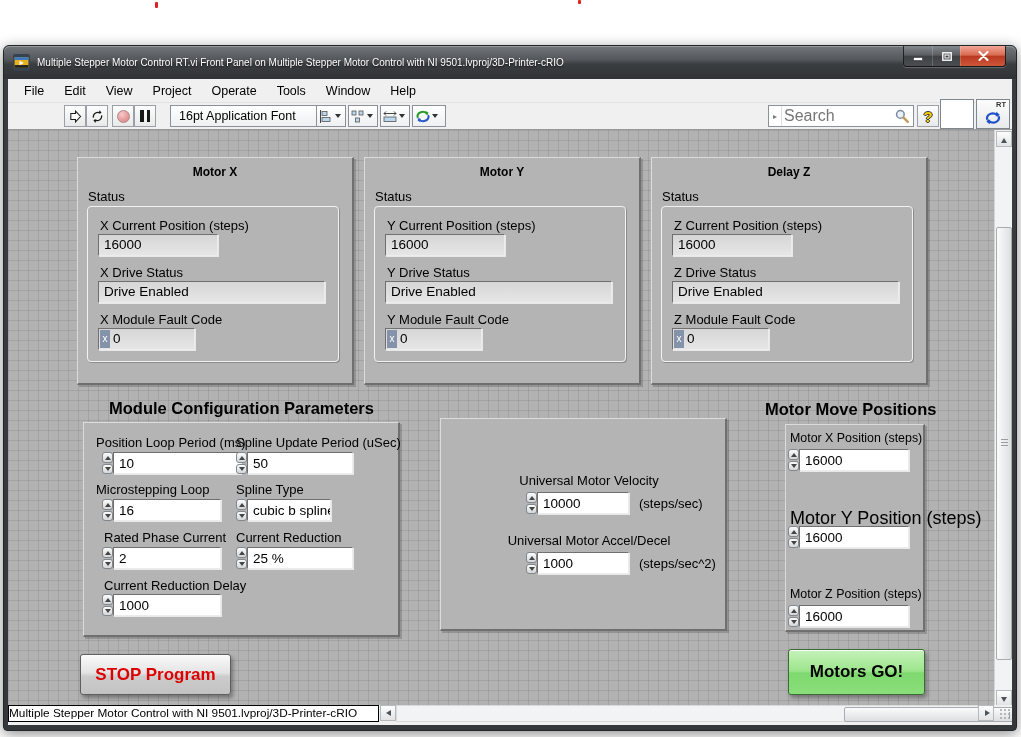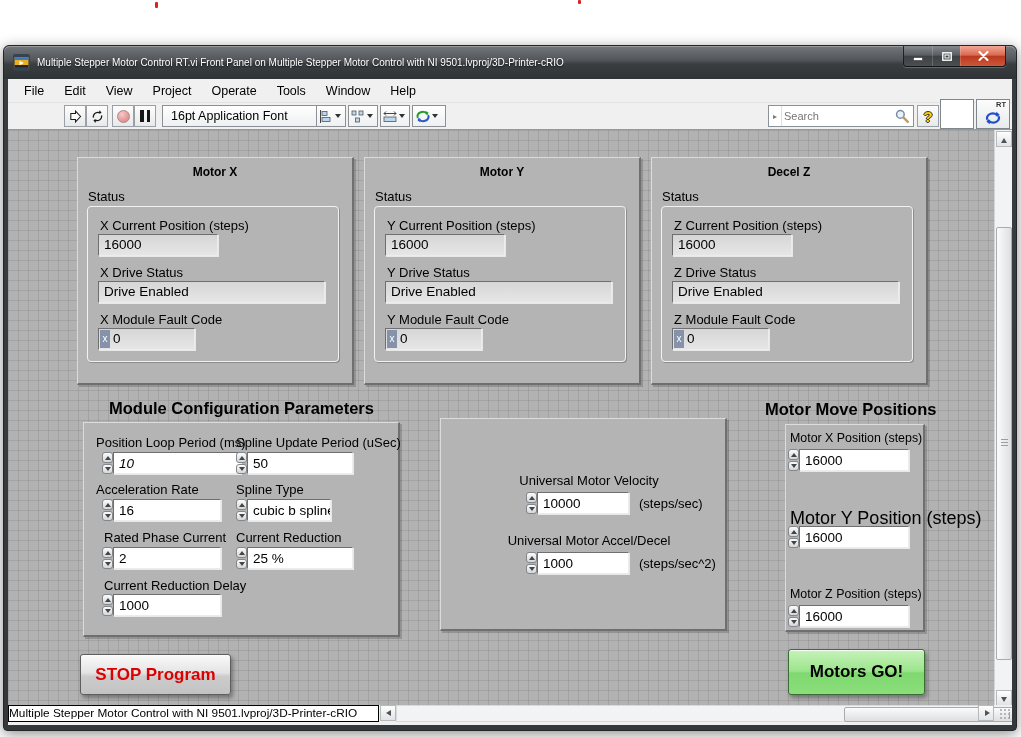--- a/index.html
+++ b/index.html
@@ -37,21 +37,21 @@
   .combo{position:absolute;top:2px;height:22px;border:1px solid #8a9096;background:linear-gradient(180deg,#ffffff,#eef0f1);
     display:flex;align-items:center;font-size:12.5px;}
   .combo .txt{padding:0 8px;white-space:nowrap;}
   .combo .dd{width:17px;height:100%;border-left:1px solid #aab0b6;display:flex;align-items:center;justify-content:center;}
   .caret{width:0;height:0;border-left:3.5px solid transparent;border-right:3.5px solid transparent;border-top:4px solid #2f3338;}
   .pausebars{display:flex;gap:3px;}
   .pausebars i{display:block;width:3.5px;height:12px;background:#161616;}
   .abort-dot{width:13px;height:13px;border-radius:50%;border:1px solid #a88;
     background:radial-gradient(circle at 35% 30%,#f6caca,#e89c9c 55%,#d98484);}
   .searchbox{position:absolute;top:2px;height:22px;border:1px solid #8a9199;background:#fff;display:flex;align-items:center;}
-  .searchbox input{border:none;outline:none;flex:1;font-size:11px;font-family:"Liberation Sans",sans-serif;color:#1d4ed8;padding-left:2px;min-width:0;background:transparent;}
+  .searchbox input{border:none;outline:none;flex:1;font-size:16px;font-family:"Liberation Sans",sans-serif;color:#1d4ed8;padding-left:2px;min-width:0;background:transparent;}
   .scope{width:13px;display:flex;align-items:center;justify-content:center;color:#777;font-size:8px;border-right:1px solid #e0e0e0;height:100%;}
   .helpq{font-weight:bold;font-size:15px;color:#ffd200;
     text-shadow:-1px 0 0 #3a3a3a,1px 0 0 #3a3a3a,0 -1px 0 #3a3a3a,0 1px 0 #3a3a3a;}
   .cornerbox{position:absolute;height:30px;top:20px;border:1px solid #7f868c;background:#fff;}
   .rtbtn{position:absolute;height:30px;top:20px;border:1px solid #7f868c;background:linear-gradient(180deg,#fcfcfc,#e8eaeb);}
   .rtbtn .rtlabel{position:absolute;top:0;right:3px;font-size:7.5px;font-weight:bold;color:#333;}
 
   
   .panel-area{position:absolute;left:0;top:50px;width:1004px;height:578px;background-color:#b2b2b2;
     background-image:linear-gradient(rgba(0,0,0,.085) 1px,transparent 1px),
@@ -186,21 +186,21 @@
       </div>
       <div class="tbtn" style="left:104px;">
         <div class="abort-dot"></div>
       </div>
       <div class="tbtn" style="left:126px;">
         <div class="pausebars">
             <i></i>
             <i></i>
           </div>
       </div>
-      <div class="combo" style="left:154px;width:162px;gap:20px;">
+      <div class="combo" style="left:162px;width:162px;gap:20px;">
         <span class="txt">16pt Application Font</span>
         <span class="dd" style="margin-left:auto;">
             <span class="caret"></span>
           </span>
       </div>
       <div class="combo" style="left:308px;width:30px;">
         <svg width="14" height="13" viewBox="0 0 14 13" style="margin-left:2px;">
             <line x1="1.5" y1="0" x2="1.5" y2="13" stroke="#444" stroke-width="1"></line>
             <rect x="3" y="1.5" width="5" height="4" fill="#bcd8f0" stroke="#555" stroke-width="0.8"></rect>
             <rect x="3" y="7.5" width="8" height="4" fill="#bcd8f0" stroke="#555" stroke-width="0.8"></rect>
@@ -281,21 +281,21 @@
         <div class="lbl l2">Y Drive Status</div>
         <div class="fld ind f2">Drive Enabled</div>
         <div class="lbl l3">Y Module Fault Code</div>
         <div class="fld ind f3">
           <span class="radix">x</span>
           <span class="fval">0</span>
         </div>
       </div>
 
       <div class="raised mpanel" style="left:643px;">
-        <div class="ptitle">Decel Z</div>
+        <div class="ptitle">Delay Z</div>
         <div class="lbl glabel">Status</div>
         <div class="gbox"></div>
         <div class="lbl l1">Z Current Position (steps)</div>
         <div class="fld ind f1">16000</div>
         <div class="lbl l2">Z Drive Status</div>
         <div class="fld ind f2">Drive Enabled</div>
         <div class="lbl l3">Z Module Fault Code</div>
         <div class="fld ind f3">
           <span class="radix">x</span>
           <span class="fval">0</span>
@@ -303,31 +303,31 @@
       </div>
 
       <div class="sect-title" style="left:75px;top:269px;width:317px;">Module Configuration Parameters</div>
       <div class="raised" style="left:75px;top:292px;width:317px;height:215px;">
         <div class="lbl" style="left:12px;top:12px;">Position Loop Period (ms)</div>
         <div class="numctl" style="left:18px;top:29px;">
           <div class="spin">
               <div class="up"></div>
               <div class="dn"></div>
             </div>
-          <input class="fld ctl" style="left: 11px; width: 128px; font-style: italic;" value="10">
+          <input class="fld ctl" style="left: 11px; width: 128px;" value="10">
         </div>
         <div class="lbl" style="left:152px;top:12px;">Spline Update Period (uSec)</div>
         <div class="numctl" style="left:152px;top:29px;">
           <div class="spin">
               <div class="up"></div>
               <div class="dn"></div>
             </div>
           <input class="fld ctl" style="left: 11px; width: 106px;" value="50">
         </div>
-        <div class="lbl" style="left:12px;top:59px;">Acceleration Rate</div>
+        <div class="lbl" style="left:12px;top:59px;">Microstepping Loop</div>
         <div class="numctl" style="left:18px;top:76px;">
           <div class="spin">
               <div class="up"></div>
               <div class="dn"></div>
             </div>
           <input class="fld ctl" style="left: 11px; width: 108px;" value="16">
         </div>
         <div class="lbl" style="left:152px;top:59px;">Spline Type</div>
         <div class="numctl" style="left:152px;top:76px;">
           <div class="spin">

